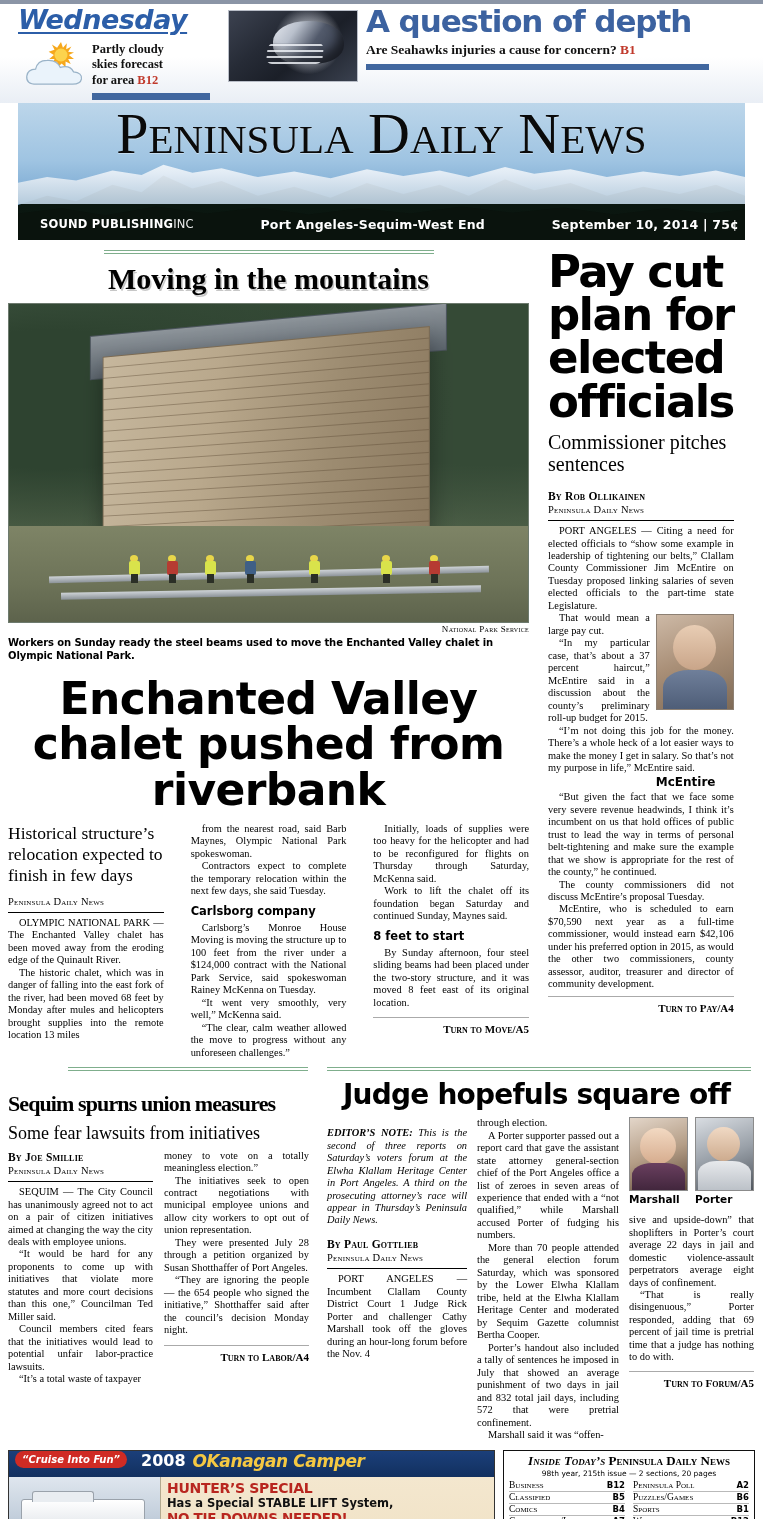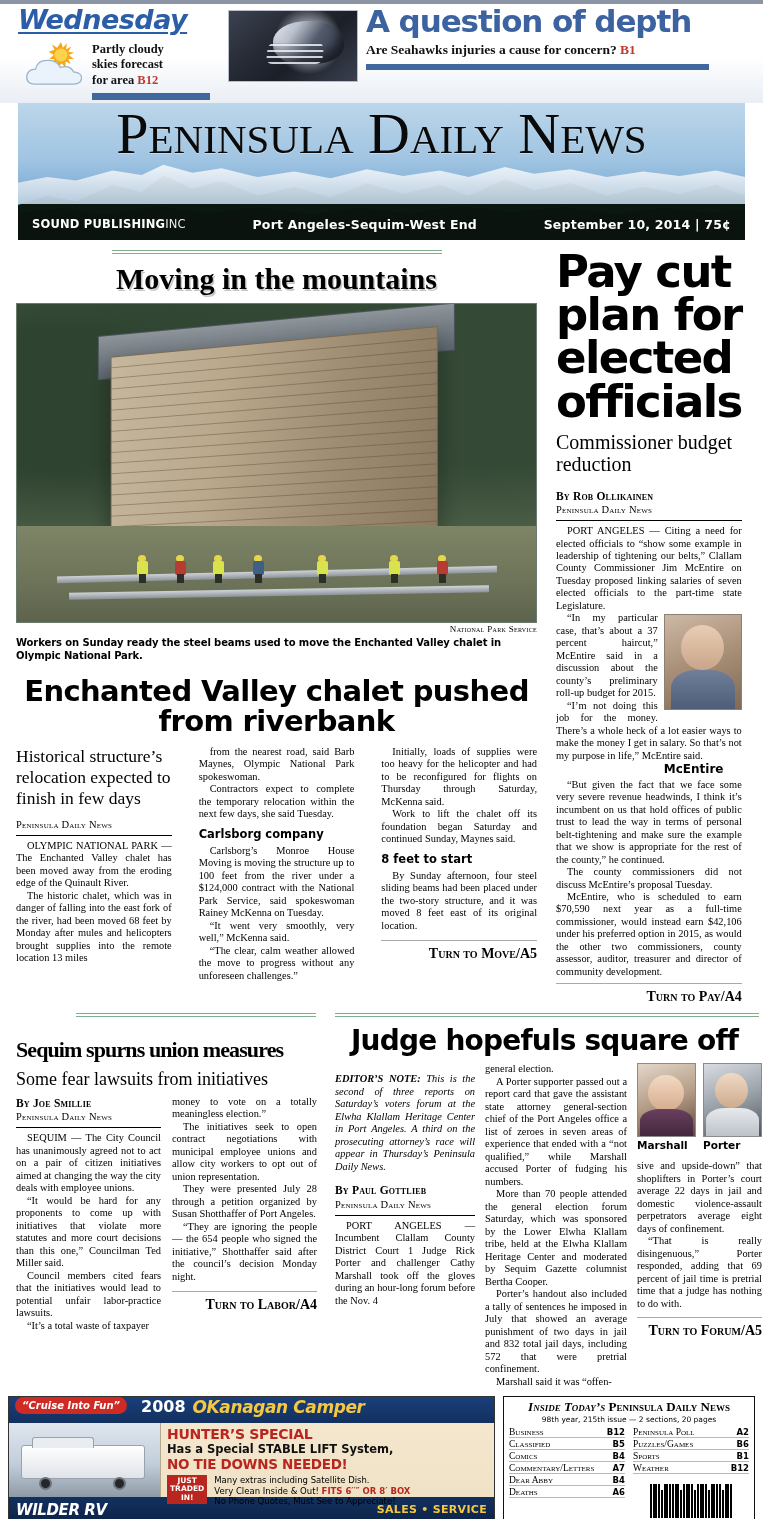--- a/index.html
+++ b/index.html
@@ -102,21 +102,21 @@
   }
   .flag-title {
     position:absolute; left:0; top:2px; width:727px; text-align:center;
     font-family:"Liberation Serif", serif; font-weight:normal;
     font-size:58px; line-height:1; color:#0a0a0a;
     letter-spacing:0px;
     font-variant:small-caps;
     text-shadow:0 1px 0 rgba(255,255,255,.35);
   }
   .flag-bottom {
-    position:absolute; left:0; bottom:6px; width:727px; height:20px;
+    position:absolute; left:8px; bottom:6px; width:727px; height:20px;
     display:flex; align-items:center; justify-content:space-between;
     padding:0 14px; color:#fff;
     font-family:"DejaVu Sans", sans-serif; font-weight:bold; font-size:11.5px;
     letter-spacing:.2px;
   }
   .flag-bottom .light { font-weight:normal; opacity:.92; }
   .flag-bottom .mid { font-size:12.5px; }
   .flag-bottom .right { font-size:12.5px; }
 
   
@@ -134,25 +134,25 @@
     text-align:justify; hyphens:auto;
   }
   .body-col p { margin:0; text-indent:11px; }
   .body-col p.noindent { text-indent:0; }
   .subhed {
     font-family:"DejaVu Sans", sans-serif; font-weight:bold; font-size:11.5px;
     margin:6px 0 4px;
   }
   .jump {
     font-family:"Liberation Serif", serif; font-variant:small-caps;
-    font-weight:bold; font-size:14px; text-align:right; margin-top:4px;
+    font-weight:bold; font-size:11px; text-align:right; margin-top:4px;
   }
 
   
-  .main { position:relative; width:651px; padding:0 16px; margin-top:6px; }
+  .main { position:relative; width:651px; padding:0 8px; margin-top:6px; }
   .cols-top { display:flex; }
   .left-top { width:531px; padding-right:10px; }
   .vrule { width:1px; background:#999; margin:2px 9px 0 0; }
   .right-top { width:205px; }
 
   .centerpiece-hed {
     font-family:"Liberation Serif", serif; font-weight:bold;
     font-size:30px; text-align:center; line-height:1.05; margin:9px 0 8px;
     text-shadow:1.5px 1.5px 0 rgba(0,0,0,.22);
   }
@@ -206,21 +206,21 @@
     font-family:"Liberation Serif", serif; font-variant:small-caps;
     font-size:9px; text-align:right; width:521px; margin-top:1px; letter-spacing:.3px;
   }
   .photo-cap {
     font-family:"DejaVu Sans", sans-serif; font-weight:bold; font-size:10px;
     line-height:1.3; width:521px; margin-top:2px; letter-spacing:-.1px;
   }
 
   .chalet-hed {
     font-family:"DejaVu Sans", sans-serif; font-weight:bold;
-    font-size:29px; line-height:1.04; text-align:center; margin:14px 0 10px;
+    font-size:44px; line-height:1.04; text-align:center; margin:14px 0 10px;
     letter-spacing:-.6px;
   }
   .chalet-deck {
     font-family:"Liberation Serif", serif; font-size:17.5px; line-height:1.2;
   }
   .three-col { display:flex; gap:27px; margin-top:8px; }
   .three-col > div { width:169px; }
 
   .paycut-hed {
     font-family:"DejaVu Sans", sans-serif; font-weight:bold;
@@ -553,30 +553,31 @@
               <div class="jump">Turn to Move/A5</div>
             </div>
           </div>
         </div>
       </div>
 
       <div class="vrule" style="height:740px;"></div>
 
       <div class="right-top">
         <div class="paycut-hed">Pay cut plan for elected officials</div>
-        <div class="paycut-deck">Commissioner budget reduction</div>
+        <div class="paycut-deck">Commissioner pitches sentences</div>
         <div class="byline" style="margin-top:13px;">
           <span>By Rob Ollikainen</span>
           <span class="pdn">Peninsula Daily News</span>
         </div>
         <hr class="hr-thin">
         <div class="body-col">
           <p>PORT ANGELES — Citing a need for elected officials to “show some example in leadership of tightening our belts,” Clallam County Commissioner Jim McEntire on Tuesday proposed linking salaries of seven elected officials to the part-time state Legislature.</p>
           <div style="overflow:hidden;">
             <div class="mug"></div>
+            <p>That would mean a large pay cut.</p>
             <p>“In my particular case, that’s about a 37 percent haircut,” McEntire said in a discussion about the county’s preliminary roll-up budget for 2015.</p>
             <p>“I’m not doing this job for the money. There’s a whole heck of a lot easier ways to make the money I get in salary. So that’s not my purpose in life,” McEntire said.</p>
             <div class="mug-name" style="float:right; width:78px; margin:0 0 2px 6px;">McEntire</div>
           </div>
           <p>“But given the fact that we face some very severe revenue headwinds, I think it’s incumbent on us that hold offices of public trust to lead the way in terms of personal belt-tightening and make sure the example that we show is appropriate for the rest of the county,” he continued.</p>
           <p>The county commissioners did not discuss McEntire’s proposal Tuesday.</p>
           <p>McEntire, who is scheduled to earn $70,590 next year as a full-time commissioner, would instead earn $42,106 under his preferred option in 2015, as would the other two commissioners, county assessor, auditor, treasurer and director of community development.</p>
         </div>
         <hr class="hr-grey">
         <div class="jump">Turn to Pay/A4</div>
@@ -631,21 +632,21 @@
               <span class="pdn">Peninsula Daily News</span>
             </div>
             <hr class="hr-thin">
             <div class="body-col">
               <p>PORT ANGELES — Incumbent Clallam County District Court 1 Judge Rick Porter and challenger Cathy Marshall took off the gloves during an hour-long forum before the Nov. 4</p>
             </div>
           </div>
 
           <div class="jc2">
             <div class="body-col">
-              <p class="noindent">general election.</p>
+              <p class="noindent">through election.</p>
               <p>A Porter supporter passed out a report card that gave the assistant state attorney general-section chief of the Port Angeles office a list of zeroes in seven areas of experience that ended with a “not qualified,” while Marshall accused Porter of fudging his numbers.</p>
               <p>More than 70 people attended the general election forum Saturday, which was sponsored by the Lower Elwha Klallam tribe, held at the Elwha Klallam Heritage Center and moderated by Sequim Gazette columnist Bertha Cooper.</p>
               <p>Porter’s handout also included a tally of sentences he imposed in July that showed an average punishment of two days in jail and 832 total jail days, including 572 that were pretrial confinement.</p>
               <p>Marshall said it was “offen-</p>
             </div>
           </div>
 
           <div class="jc3">
             <div class="mug2row">
               <div class="mug2 a"></div>

